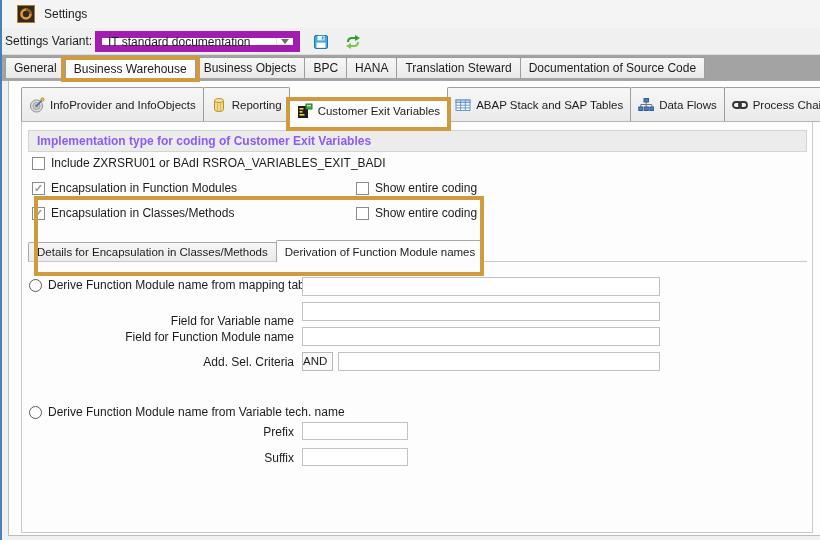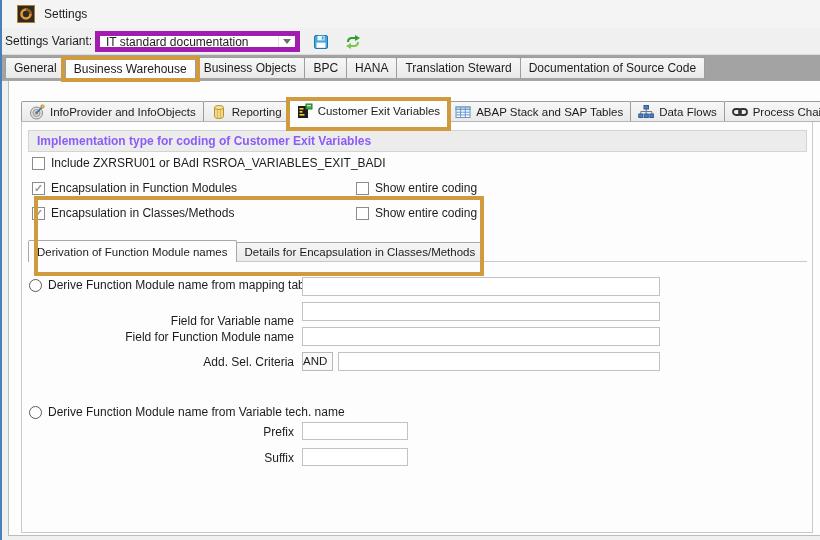--- a/index.html
+++ b/index.html
@@ -10,21 +10,21 @@
     background:#f0f0f0; overflow:hidden; position:relative;
   }
   
   #blue-edge { position:absolute; left:0; top:0; width:2px; height:540px; background:#4a80b8; z-index:30; }
   #titlebar { position:absolute; left:0; top:0; width:820px; height:28px; background:#f4f4f4; }
   #titlebar .appicon { position:absolute; left:17px; top:5px; }
   #titlebar .apptitle { position:absolute; left:44px; top:0; line-height:28px; }
   #toolbar { position:absolute; left:0; top:28px; width:820px; height:27px; border-bottom:1px solid #dadada; }
   #toolbar .lbl { position:absolute; left:5px; top:0; line-height:26px; }
   .combo { position:absolute; left:95px; top:3px; width:205px; height:21px; background:#fff;
-           border:5px solid #a21caf; display:flex; align-items:center; }
+           border:7px solid #a21caf; display:flex; align-items:center; }
   .combo .val { flex:1; padding-left:6px; white-space:nowrap; overflow:hidden; }
   .combo .dd { width:17px; height:100%; display:flex; align-items:center; justify-content:center; border-left:1px solid #e3e3e3; }
   .combo .dd i { width:0; height:0; border-left:4px solid transparent; border-right:4px solid transparent; border-top:5px solid #6d6d6d; }
   .toolbtn { position:absolute; top:4px; width:20px; height:20px; display:flex; align-items:center; justify-content:center; cursor:pointer; }
   #save-btn { left:311px; } #refresh-btn { left:343px; }
 
   
   #maintabs { position:absolute; left:0; top:55px; width:820px; height:26px; background:#a3a3a3;
               display:flex; align-items:center; padding-left:5px; border-bottom:1px solid #a6a6a6; }
   .tab { height:21px; padding:0 8px; display:flex; align-items:center; white-space:nowrap;
@@ -33,21 +33,21 @@
   .tab + .tab { margin-left:-1px; }
   .tab.active { height:25px; background:#fdfdfd; margin-bottom:-1px; z-index:2; }
 
   
   #page { position:absolute; left:8px; top:81px; width:812px; height:455px; background:#fdfdfd;
           border-left:1px solid #bcbcbc; border-bottom:1px solid #bcbcbc; }
 
   
   #itabs { position:absolute; left:12px; top:16px; right:0; height:25px; display:flex;
            align-items:flex-end; border-bottom:1px solid #b5b5b5; overflow:visible; }
-  .itab { height:20px; padding:0 7px; display:flex; align-items:center; gap:5px; font-size:11.5px;
+  .itab { height:34px; padding:0 7px; display:flex; align-items:center; gap:5px; font-size:11.5px;
           white-space:nowrap; background:linear-gradient(#f7f7f7,#eaeaea); border:1px solid #9d9d9d;
           border-bottom:none; border-radius:2px 2px 0 0; position:relative; cursor:pointer; }
   .itab + .itab { margin-left:-1px; }
   .itab.active { height:24px; background:#fdfdfd; margin-bottom:-1px; z-index:2; }
 
   
   #cevpanel { position:absolute; left:12px; top:41px; width:792px; height:411px;
               border:1px solid #c9c9c9; border-top:none; background:#fdfdfd; }
   #sect-hdr { position:absolute; left:6px; top:8px; width:779px; height:22px; background:#ececec;
               border:1px solid #d4d4d4; font-weight:bold; color:#8b5cf6; line-height:20px; padding-left:8px; }
@@ -265,26 +265,26 @@
       <span class="txt">Encapsulation in Classes/Methods</span>
       <span class="cb2">
         <span class="cb">
             <span></span>
           </span>
         <span class="txt">Show entire coding</span>
       </span>
     </div>
 
     <div id="dtabs">
+      <div class="dtab">
+          <span>Details for Encapsulation in Classes/Methods</span>
+        </div>
       <div class="dtab active">
           <span>Derivation of Function Module names</span>
         </div>
-      <div class="dtab">
-          <span>Details for Encapsulation in Classes/Methods</span>
-        </div>
     </div>
 
     <div class="rgrp" style="top:153px">
       <span class="radio"></span>
       <span>Derive Function Module name from mapping table</span>
     </div>
     <input class="inp" style="left: 280px; top: 155px; width: 358px;" value="">
 
     <div class="rlbl" style="top:190px">Field for Variable name</div>
     <input class="inp" style="left: 280px; top: 180px; width: 358px;" value="">

